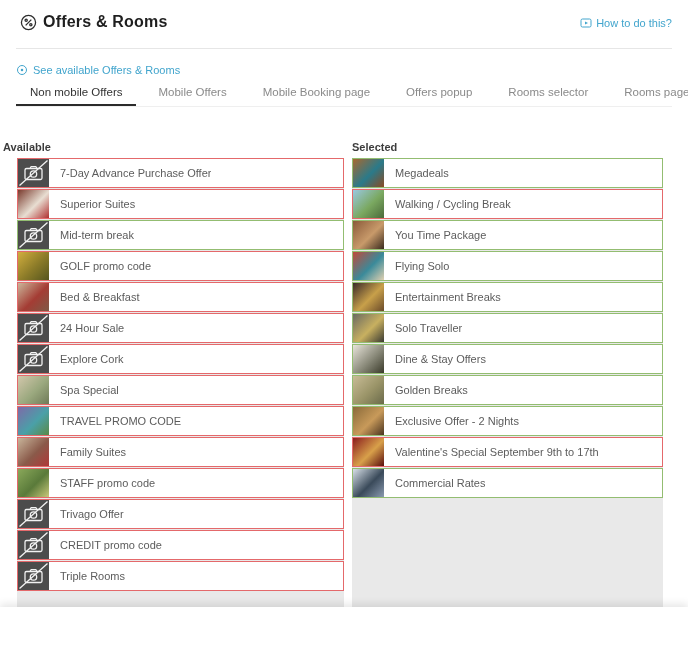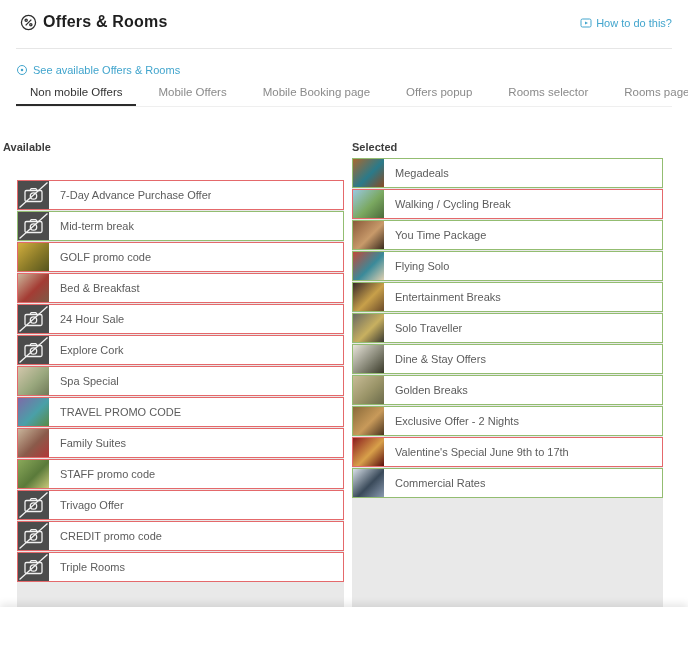--- a/index.html
+++ b/index.html
@@ -24,21 +24,21 @@
   .tab { font-size:11.5px; color:#8a8a8a; padding:6px 14px 8px 14px; cursor:pointer;
     white-space:nowrap; margin-right:8px; border-bottom:2px solid transparent; }
   .tab.active { color:#333; border-bottom:2px solid #2b2b2b; }
 
   
   .col-label { position:absolute; top:141px; font-size:11px; font-weight:700; color:#3d3d3d; }
   #label-available { left:3px; }
   #label-selected  { left:352px; }
 
   .panel { position:absolute; top:158px; height:449px; background:#e9e9e9; overflow:hidden; }
-  #panel-available { left:17px;  width:327px;margin-top:22px; }
+  #panel-available { left:17px;  width:327px; }
   #panel-selected  { left:352px; width:311px; }
 
   .row { display:flex; align-items:center; height:30px; background:#fff;
     border:1px solid transparent; margin-bottom:1px; cursor:pointer; }
   .row.b-red   { border-color:#e4696b; }
   .row.b-green { border-color:#93bd71; }
   .thumb { width:31px; height:28px; flex:0 0 31px; background:#cccccc; overflow:hidden; }
   .thumb.no-photo { background:#4c4c4c; display:flex; align-items:center; justify-content:center; }
   .thumb svg { display:block; }
   .row-label { font-size:11px; color:#5c5c5c; margin-left:11px; white-space:nowrap;
@@ -104,20 +104,24 @@
             <g fill="none" stroke="#f2f2f2" stroke-width="1.3" stroke-linejoin="round">
               <rect x="7" y="9.5" width="17" height="11" rx="1.5"></rect>
               <circle cx="15.5" cy="15" r="3.2"></circle>
               <path d="M12 9.5l1-1.8h5l1 1.8"></path>
               <line x1="1.5" y1="26.5" x2="29.5" y2="1.5"></line>
             </g>
           </svg>
         </div>
     <span class="row-label">7-Day Advance Purchase Offer</span>
   </div>
+      <div class="row b-red">
+    <div class="thumb" style="background: linear-gradient(135deg, rgb(122, 59, 46) 0%, rgb(232, 222, 210) 55%, rgb(176, 48, 48) 100%);"></div>
+    <span class="row-label">Superior Suites</span>
+  </div>
       <div class="row b-green">
     <div class="thumb no-photo">
           <svg viewBox="0 0 31 28" width="31" height="28">
             <g fill="none" stroke="#f2f2f2" stroke-width="1.3" stroke-linejoin="round">
               <rect x="7" y="9.5" width="17" height="11" rx="1.5"></rect>
               <circle cx="15.5" cy="15" r="3.2"></circle>
               <path d="M12 9.5l1-1.8h5l1 1.8"></path>
               <line x1="1.5" y1="26.5" x2="29.5" y2="1.5"></line>
             </g>
           </svg>
@@ -246,21 +250,21 @@
       <div class="row b-green">
     <div class="thumb" style="background: linear-gradient(135deg, rgb(200, 188, 150) 0%, rgb(154, 148, 104) 55%, rgb(106, 106, 74) 100%);"></div>
     <span class="row-label">Golden Breaks</span>
   </div>
       <div class="row b-green">
     <div class="thumb" style="background: linear-gradient(135deg, rgb(138, 106, 58) 0%, rgb(200, 154, 90) 55%, rgb(74, 52, 32) 100%);"></div>
     <span class="row-label">Exclusive Offer - 2 Nights</span>
   </div>
       <div class="row b-red">
     <div class="thumb" style="background: linear-gradient(135deg, rgb(138, 30, 30) 0%, rgb(216, 160, 74) 55%, rgb(90, 14, 14) 100%);"></div>
-    <span class="row-label">Valentine's Special June 9th to 17th</span>
+    <span class="row-label">Valentine's Special September 9th to 17th</span>
   </div>
       <div class="row b-green">
     <div class="thumb" style="background: linear-gradient(135deg, rgb(216, 224, 232) 0%, rgb(58, 74, 90) 55%, rgb(138, 154, 176) 100%);"></div>
     <span class="row-label">Commercial Rates</span>
   </div>
     </div>
 
   <div class="footer">
     
   </div>

